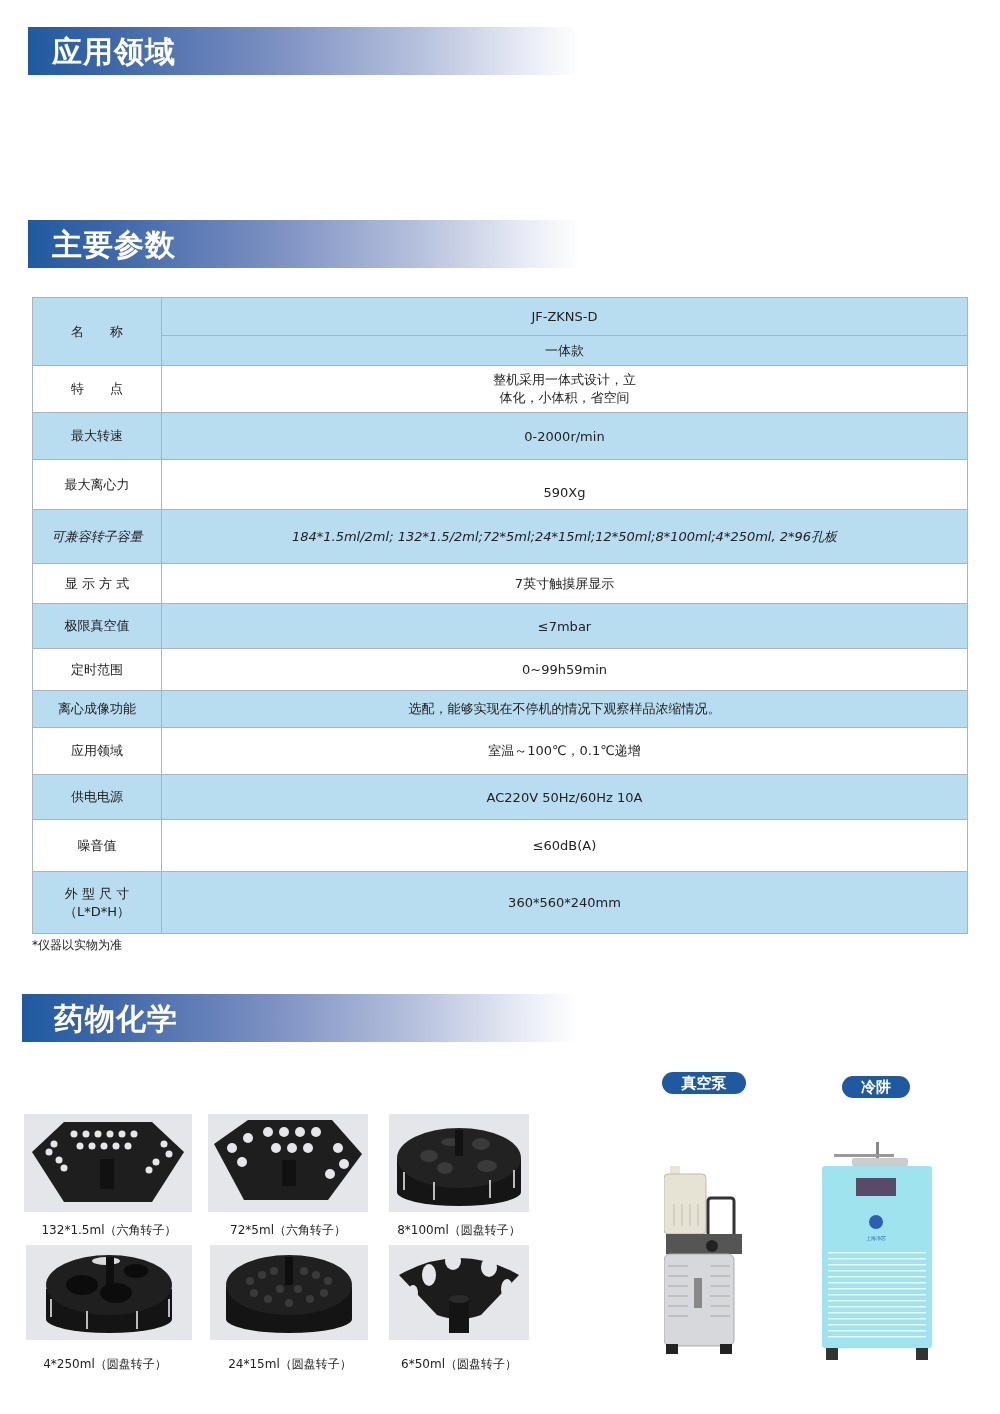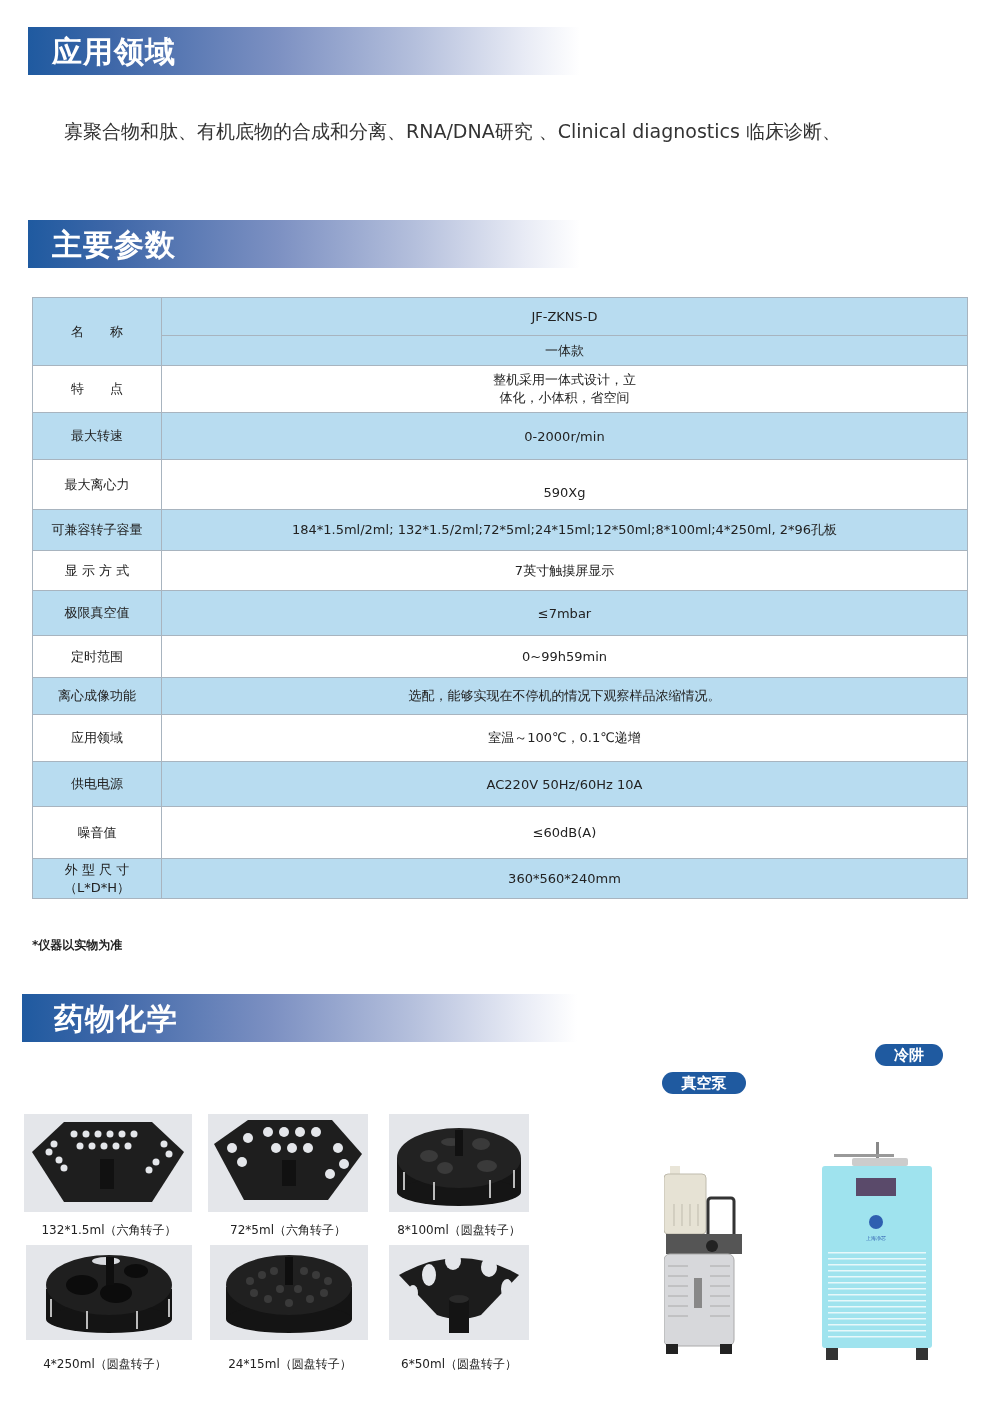--- a/index.html
+++ b/index.html
@@ -8,35 +8,34 @@
   .section-bar { position: absolute; left: 28px; width: 552px; height: 48px;
          background: linear-gradient(90deg, #1f5aa0 0%, #3e67a8 15%, #7c90c2 45%, #b4bfdc 70%, #e8ebf5 90%, #ffffff 100%); }
   .section-bar .title { position: absolute; left: 24px; top: 5px; font-size: 30px; font-weight: bold; color: #fff; letter-spacing: 1px; }
   .intro { position: absolute; left: 26px; top: 116px; width: 940px; font-size: 19px; line-height: 31px; color: #333; }
   .intro .indent { display: inline-block; width: 38px; }
   table.spec { position: absolute; left: 32px; top: 297px; width: 936px; border-collapse: collapse; font-size: 13px; color: #222; }
   table.spec td { border: 1px solid #a8b4bf; text-align: center; vertical-align: middle; }
   table.spec td.label { width: 129px; }
   tr.blue td { background: #b8dcf0; }
   tr.white td { background: #ffffff; }
-  .note { position: absolute; left: 32px; top: 937px; font-size: 12px; color: #222; font-weight: bold; }
+  .note { position: absolute; left: 32px; top: 937px; font-size: 12px; color: #222; }
   .pill { position: absolute; height: 22px; border-radius: 11px; background: #1f5aa0; color: #fff;
           font-size: 15px; font-weight: bold; text-align: center; line-height: 22px; }
   .photo { position: absolute; background: #e4e6ea; overflow: hidden; }
   .cap { position: absolute; font-size: 12px; color: #222; text-align: center; width: 170px; }
 </style>
 </head>
 <body>
 
 <div class="section-bar" style="top:27px;">
   <span class="title">应用领域</span>
 </div>
 
 <div class="intro">
-  <div><span class="indent"></span><span>寡聚合物和肽、有机底物的合成和分离、RNA/DNA研究 、Clinical diagnostics 临床诊断、</span></div>
 </div>
 
 <div class="section-bar" style="top:220px;">
   <span class="title">主要参数</span>
 </div>
 
 <table class="spec">
   <tbody>
       <tr class="blue" style="height:38px;">
     <td class="label" rowspan="2">名　　称</td>
@@ -53,21 +52,21 @@
     </td>
   </tr>
   <tr class="blue" style="height:47px;">
     <td class="label">最大转速</td>
     <td>0-2000r/min</td>
   </tr>
   <tr class="white" style="height:50px;">
     <td class="label">最大离心力</td>
     <td style="padding-top:16px;">590Xg</td>
   </tr>
-  <tr class="blue" style="height:41px;">
+  <tr class="blue" style="height:54px;font-style:italic;">
     <td class="label">可兼容转子容量</td>
     <td>184*1.5ml/2ml; 132*1.5/2ml;72*5ml;24*15ml;12*50ml;8*100ml;4*250ml, 2*96孔板</td>
   </tr>
   <tr class="white" style="height:40px;">
     <td class="label">显 示 方 式</td>
     <td>7英寸触摸屏显示</td>
   </tr>
   <tr class="blue" style="height:45px;">
     <td class="label">极限真空值</td>
     <td>≤7mbar</td>
@@ -85,39 +84,39 @@
     <td>室温～100℃，0.1℃递增</td>
   </tr>
   <tr class="blue" style="height:45px;">
     <td class="label">供电电源</td>
     <td>AC220V 50Hz/60Hz 10A</td>
   </tr>
   <tr class="white" style="height:52px;">
     <td class="label">噪音值</td>
     <td>≤60dB(A)</td>
   </tr>
-  <tr class="blue" style="height:40px;">
+  <tr class="blue" style="height:62px;">
     <td class="label">
       <div>外 型 尺 寸</div>
       <div>（L*D*H）</div>
     </td>
     <td>360*560*240mm</td>
   </tr>
 </tbody>
   </table>
 
 <div class="note">*仪器以实物为准</div>
 
 <div class="section-bar" style="top:994px; left:22px; width:555px;">
   <span class="title" style="left:32px;">药物化学</span>
 </div>
 
 <div class="pill" style="left:254px; top:1073px; width:56px;margin-top:48px;">转子</div>
 <div class="pill" style="left:662px; top:1072px; width:84px;">真空泵</div>
-<div class="pill" style="left:842px; top:1044px; width:68px;margin-left:33px;">冷阱</div>
+<div class="pill" style="left:842px; top:1076px; width:68px;">冷阱</div>
 
 <div class="photo" style="left:24px; top:1114px; width:168px; height:98px;">
   <svg width="168" height="98" viewBox="0 0 168 98">
     <polygon points="8,38 40,8 128,8 160,38 128,88 40,88" fill="#1e1e1e"></polygon>
     <g fill="#e4e6ea">
       <circle cx="50" cy="20" r="3.5"></circle>
         <circle cx="62" cy="20" r="3.5"></circle>
         <circle cx="74" cy="20" r="3.5"></circle>
         <circle cx="86" cy="20" r="3.5"></circle>
         <circle cx="98" cy="20" r="3.5"></circle>

